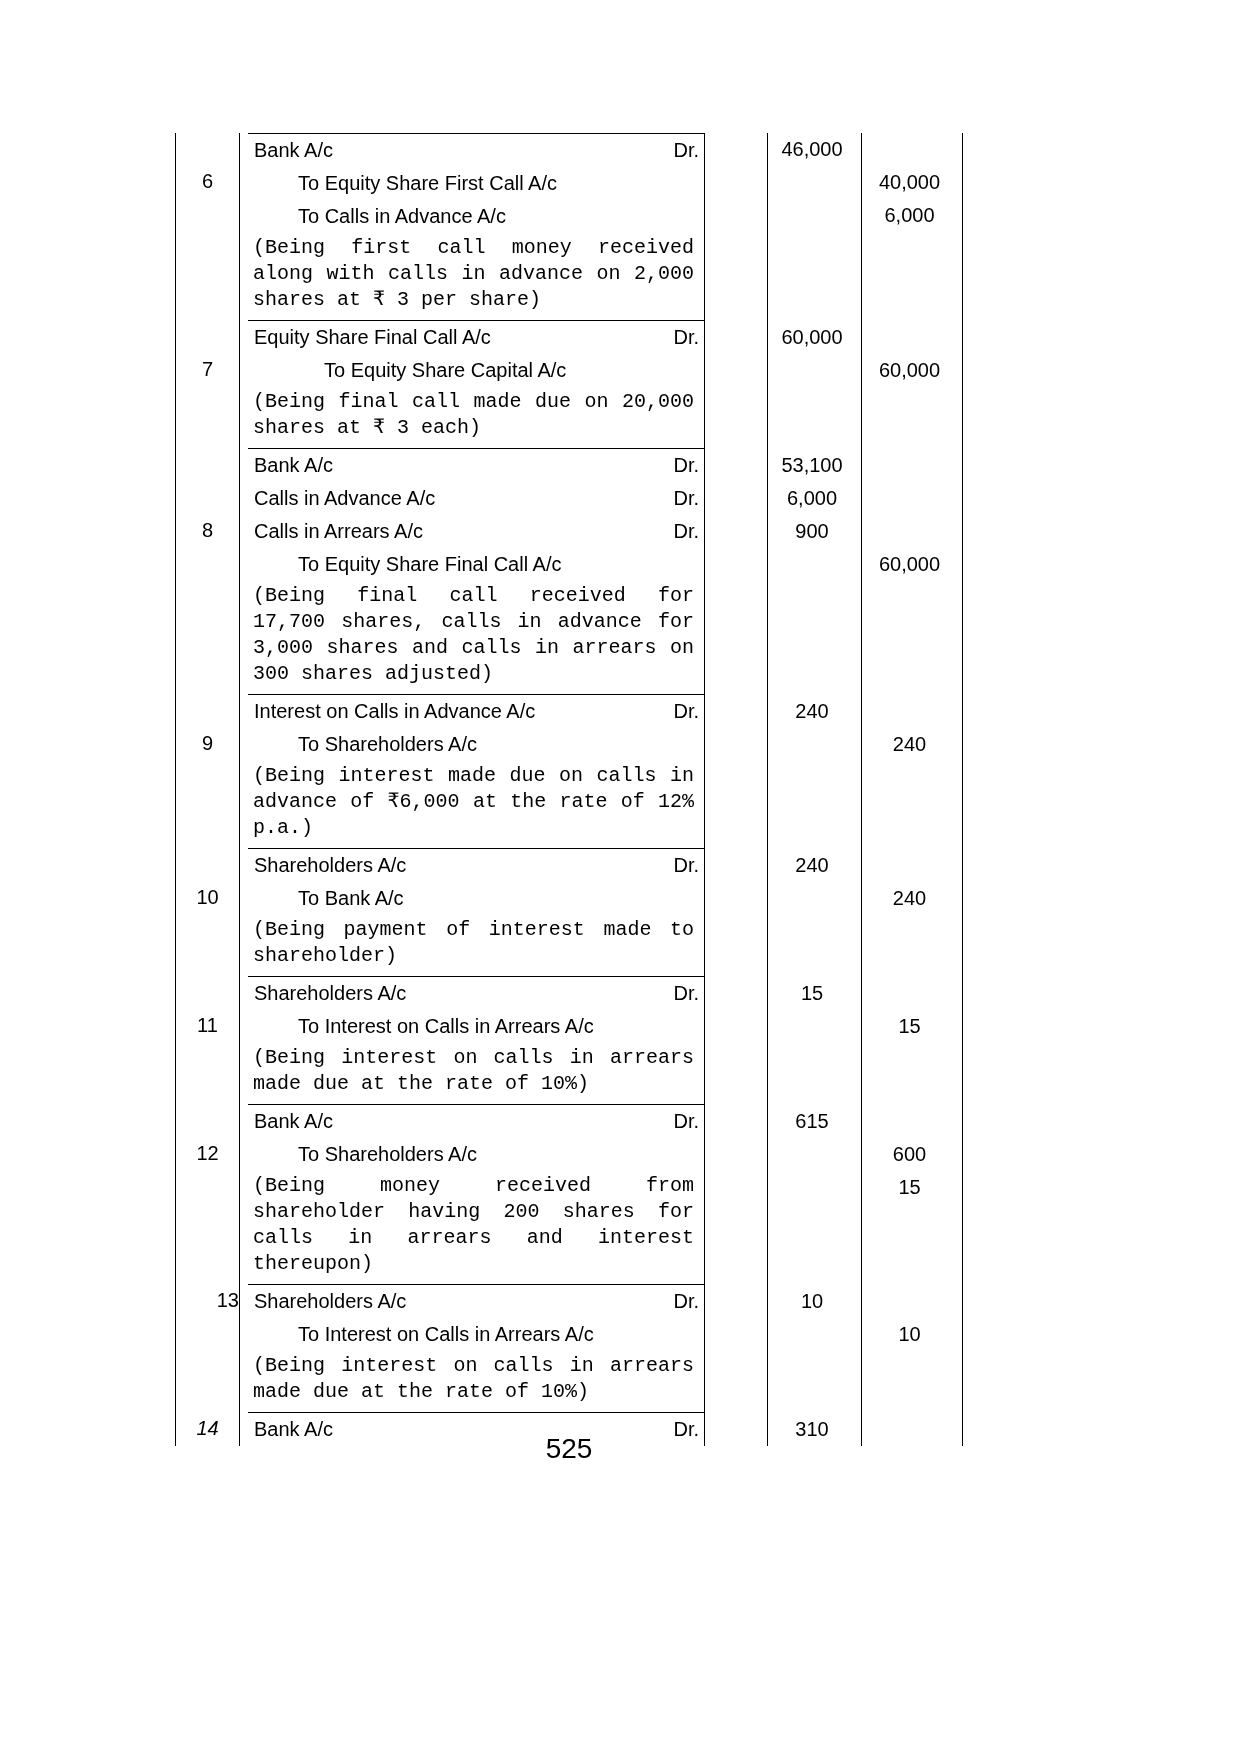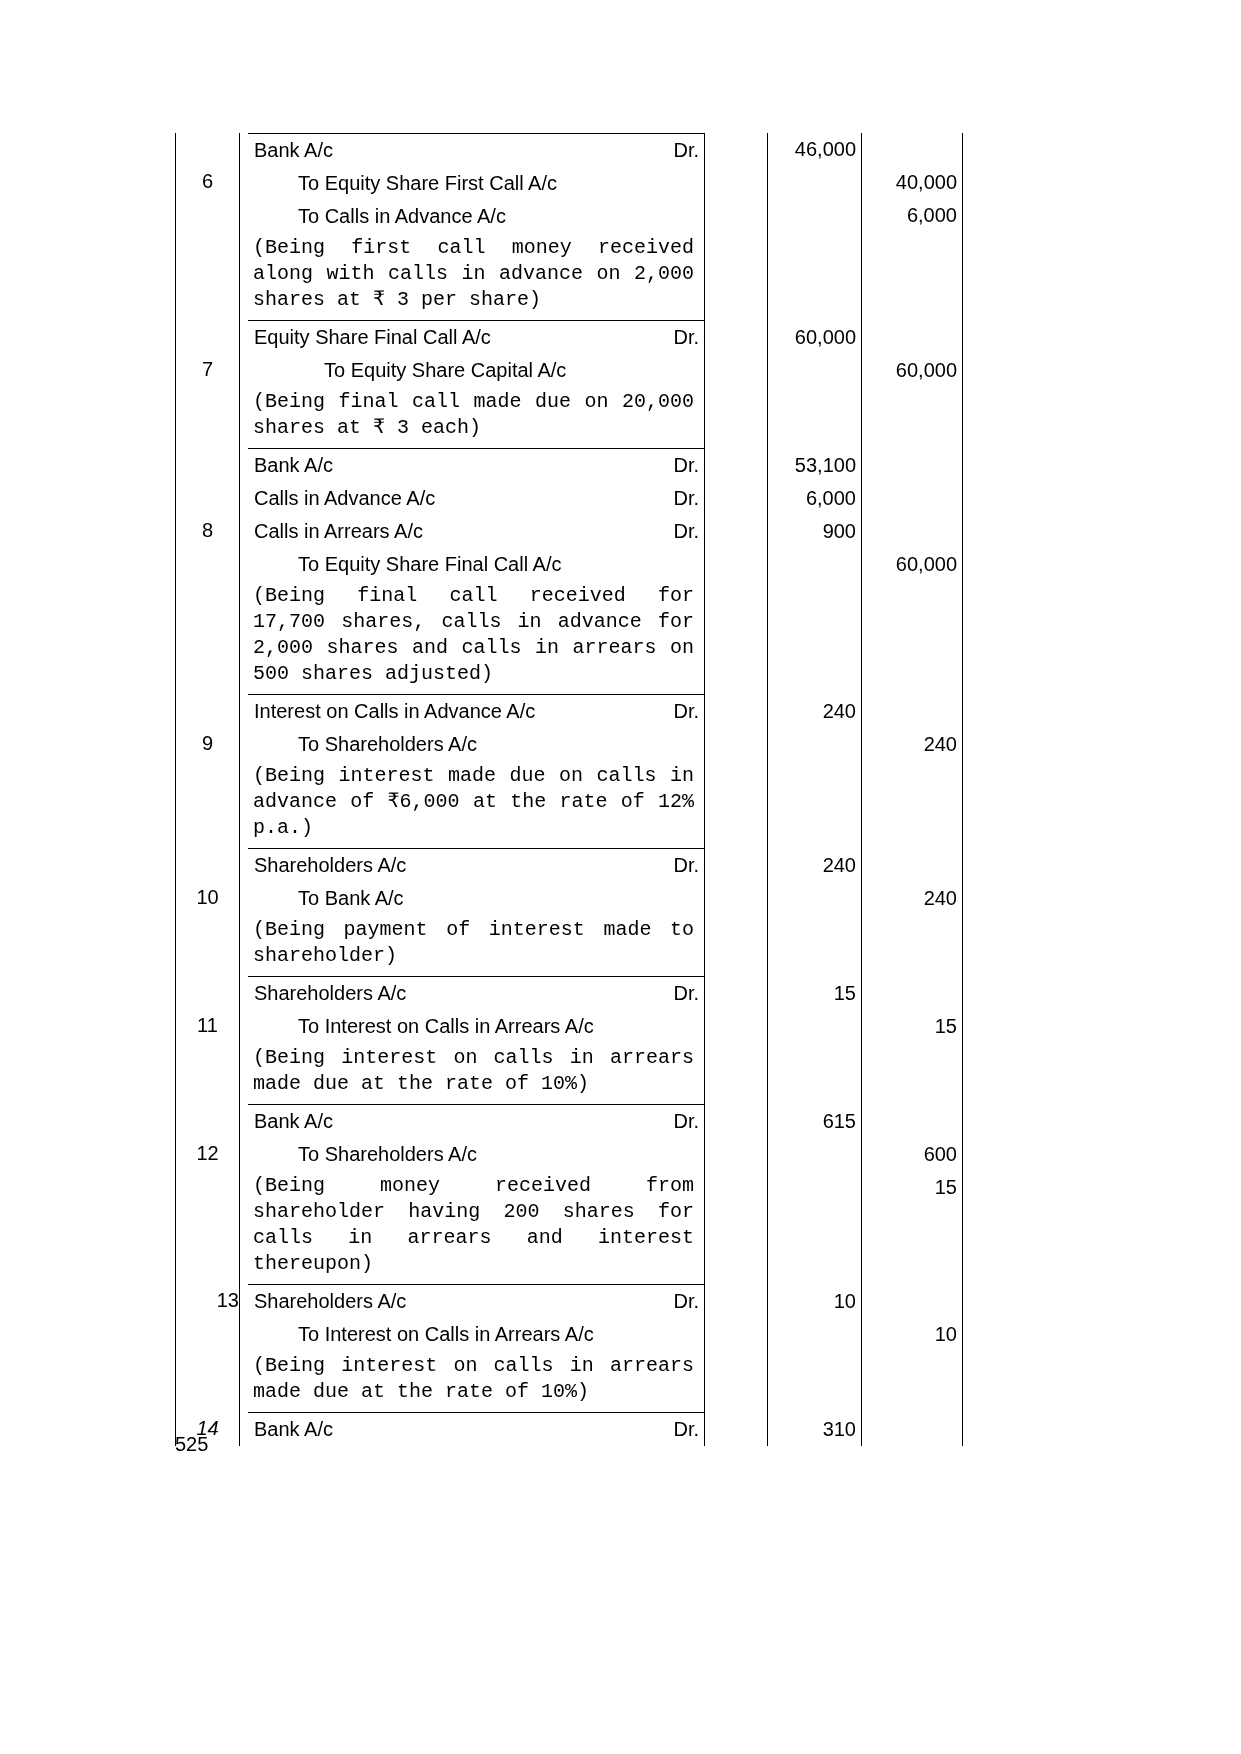--- a/index.html
+++ b/index.html
@@ -57,32 +57,32 @@
     line-height: 26px;
     text-align: justify;
     text-justify: inter-word;
     padding: 2px 10px 0 5px;
     font-family: Liberation Mono, monospace;
   }
 
   .amt {
     height: 33px;
     line-height: 33px;
-    text-align: right;
+    text-align: center;
     font-size: 20px;
     padding-right: 5px;
   }
 
   .page-number {
     position: absolute;
     left: 175px;
     width: 788px;
     top: 1433px;
-    text-align: left;
-    font-size: 20px;
+    text-align: center;
+    font-size: 28px;
   }
 </style>
 </head>
 <body>
 
 <div class="table-wrap">
   <div>
   <div class="entry first">
     <div class="cell num" style="padding-top: 37px;">6</div>
     <div class="cell particulars">
@@ -145,21 +145,21 @@
             <span class="acct-text">Calls in Advance A/c</span>
             <span class="dr">Dr.</span>
           </div>
           <div class="acct-line indent-0">
             <span class="acct-text">Calls in Arrears A/c</span>
             <span class="dr">Dr.</span>
           </div>
           <div class="acct-line indent-1">
             <span class="acct-text">To Equity Share Final Call A/c</span>
           </div>
-          <div class="narration">(Being final call received for 17,700 shares, calls in advance for 2,000 shares and calls in arrears on 500 shares adjusted)</div>
+          <div class="narration">(Being final call received for 17,700 shares, calls in advance for 3,000 shares and calls in arrears on 300 shares adjusted)</div>
         </div>
     <div class="cell lf"></div>
     <div class="cell debit">
           <div class="amt">53,100</div>
           <div class="amt">6,000</div>
           <div class="amt">900</div>
           <div class="amt"></div>
         </div>
     <div class="cell credit">
           <div class="amt"></div>

